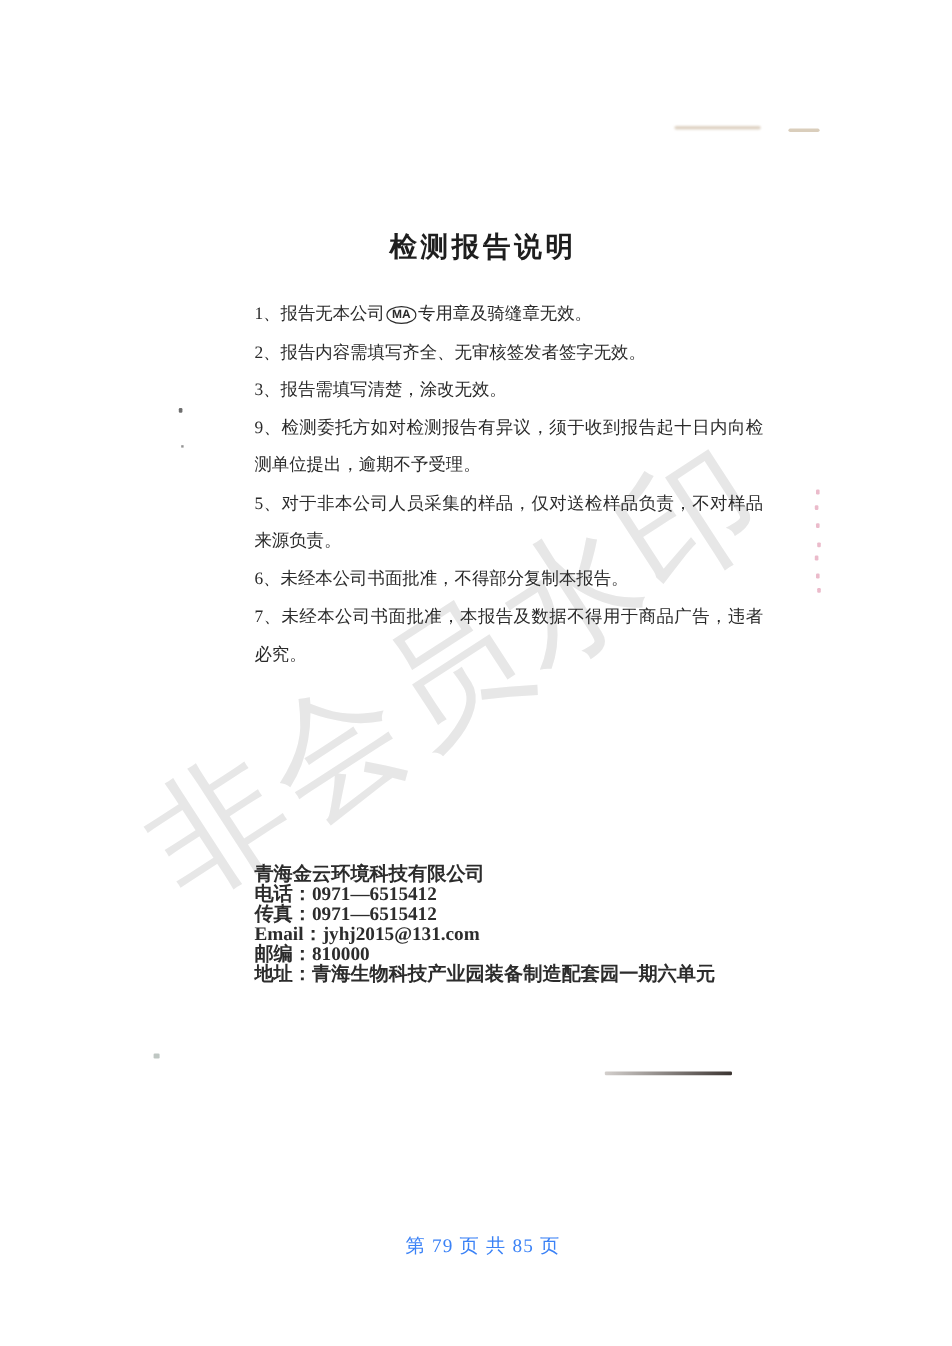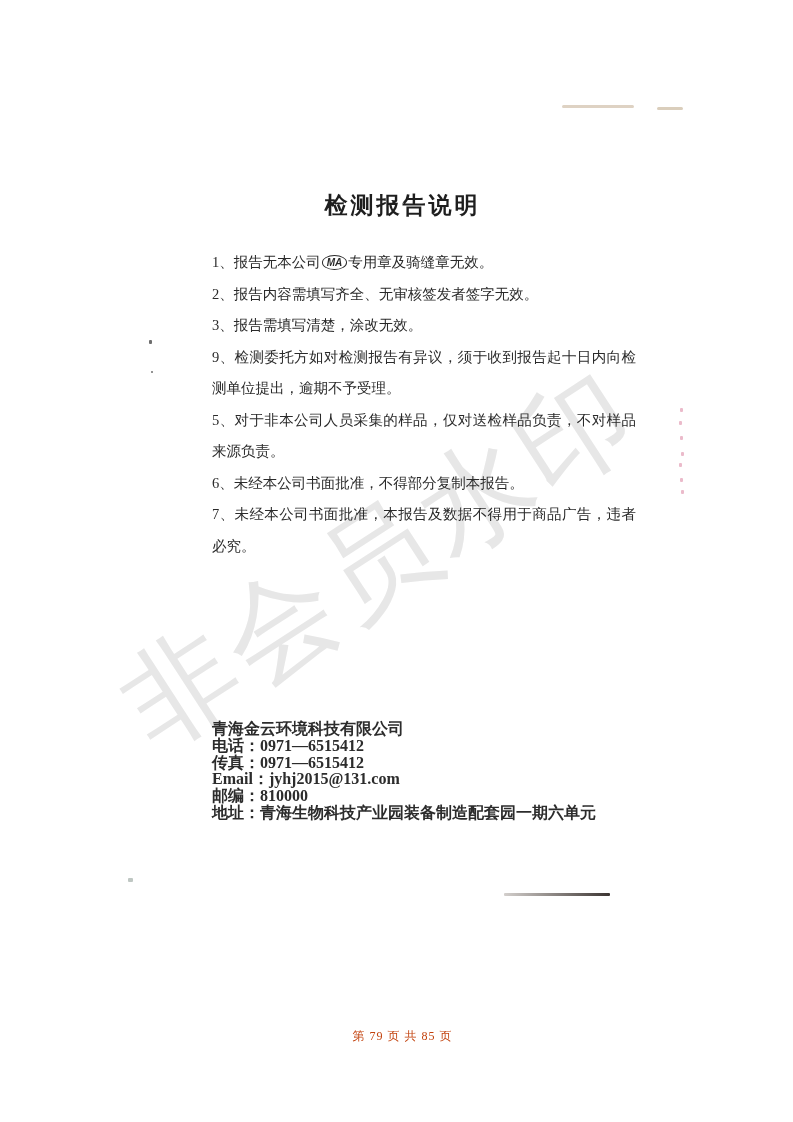--- a/index.html
+++ b/index.html
@@ -51,38 +51,37 @@
     display: inline-block;
     border: 1.6px solid #2a2a2a;
     border-radius: 50%;
     font-family: "Liberation Sans", "DejaVu Sans", sans-serif;
     font-weight: bold;
     font-size: 10px;
     line-height: 11px;
     padding: 1px 4px 1px 4px;
     vertical-align: 1px;
     margin: 0 1px;
-    font-style: italic;
   }
   .contact {
     position: absolute;
     left: 200px; top: 721px;
     font-size: 16px;
     line-height: 16.8px;
     font-weight: 600;
     color: #2c2c2c;
   }
   .contact div { white-space: nowrap; }
   .page-footer {
     position: absolute;
     top: 1028px; left: 0; width: 100%;
     text-align: center;
-    font-size: 12px;
+    font-size: 16px;
     letter-spacing: 1px;
-    color: #c2410c;
+    color: #3b82f6;
   }
   
   .artifact { position: absolute; pointer-events: none; }
   .smudge-a { left: 550px; top: 105px; width: 72px; height: 3px;
     background: rgba(168,138,96,.38); filter: blur(.7px); border-radius: 2px; }
   .smudge-b { left: 645px; top: 107px; width: 26px; height: 3px;
     background: rgba(168,138,96,.42); filter: blur(.6px); border-radius: 2px; }
   .darkline { left: 492px; top: 893px; width: 106px; height: 2.5px;
     background: linear-gradient(to right, rgba(130,118,110,.35), #3b3431); border-radius: 1px; }
   .speck1 { left: 137px; top: 340px; width: 3px; height: 4px; background: #4a4a4a; opacity:.8; border-radius: 1px; }

